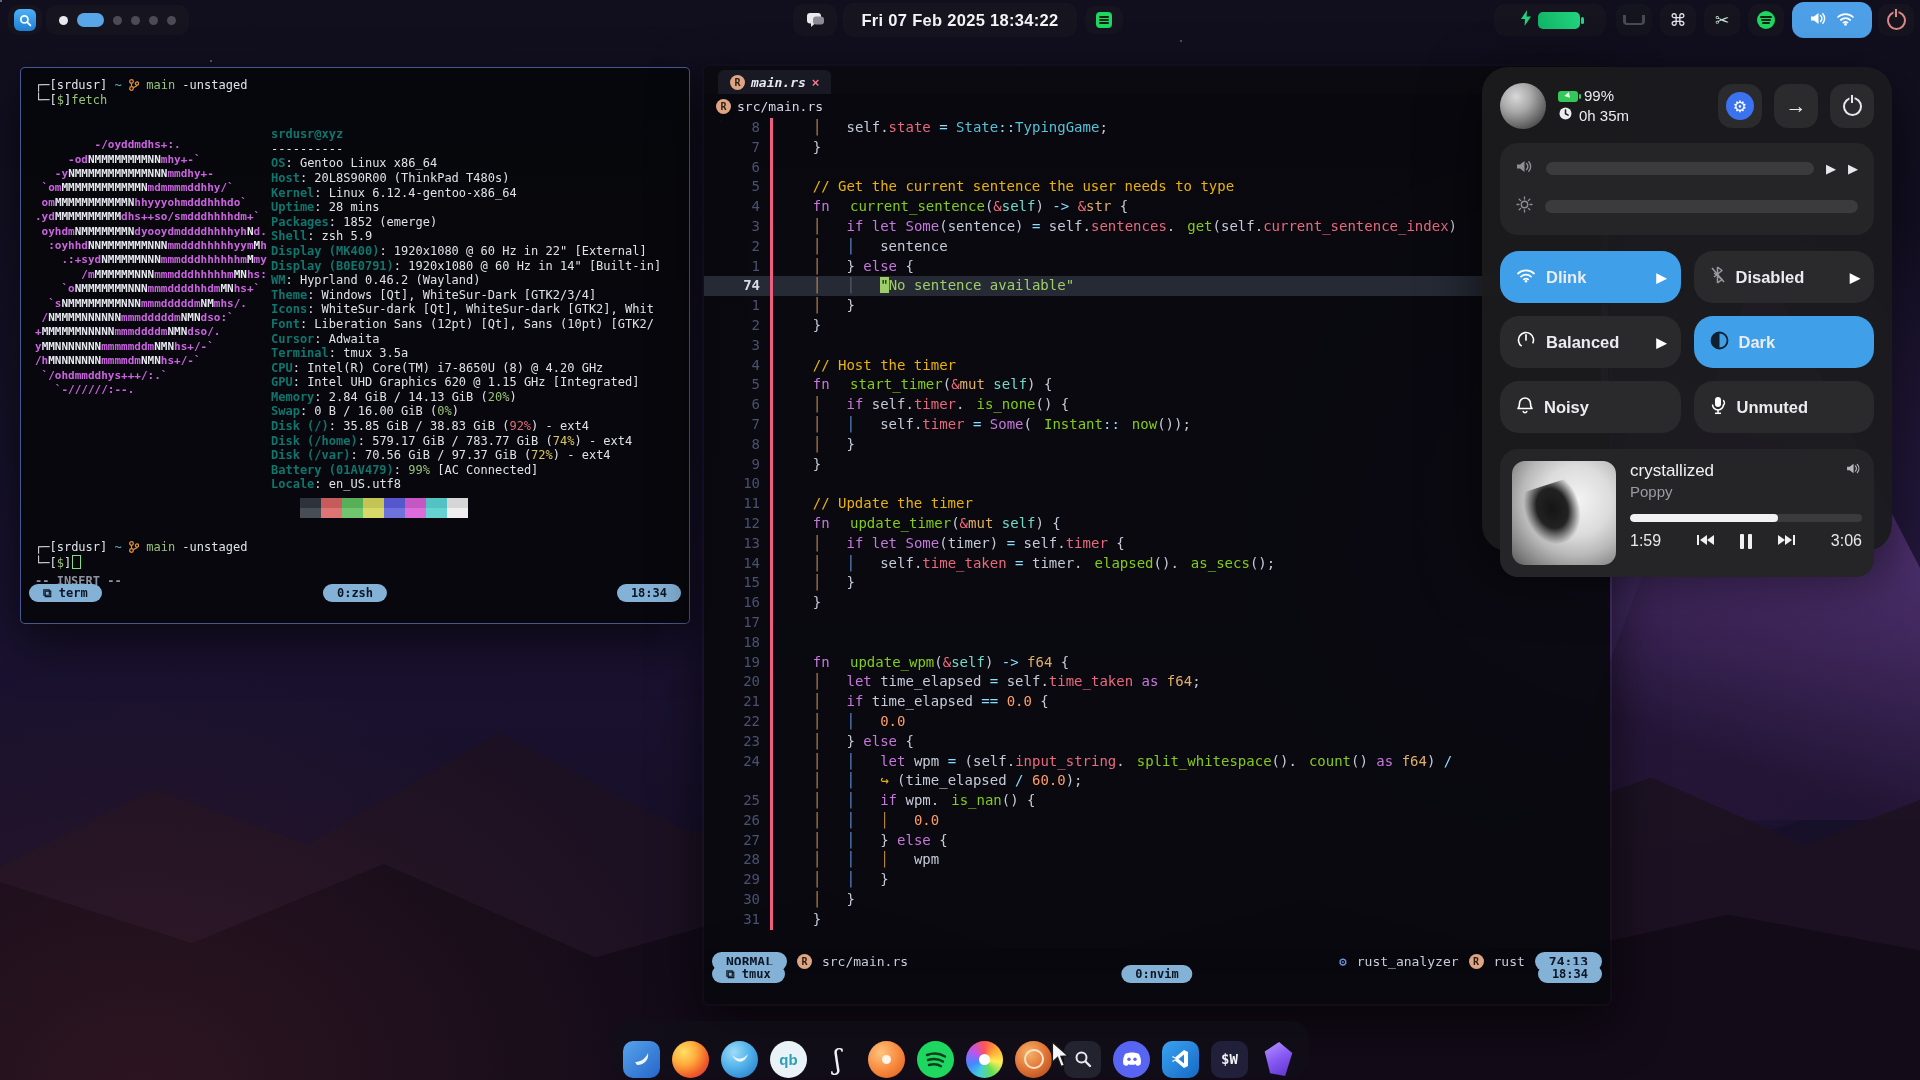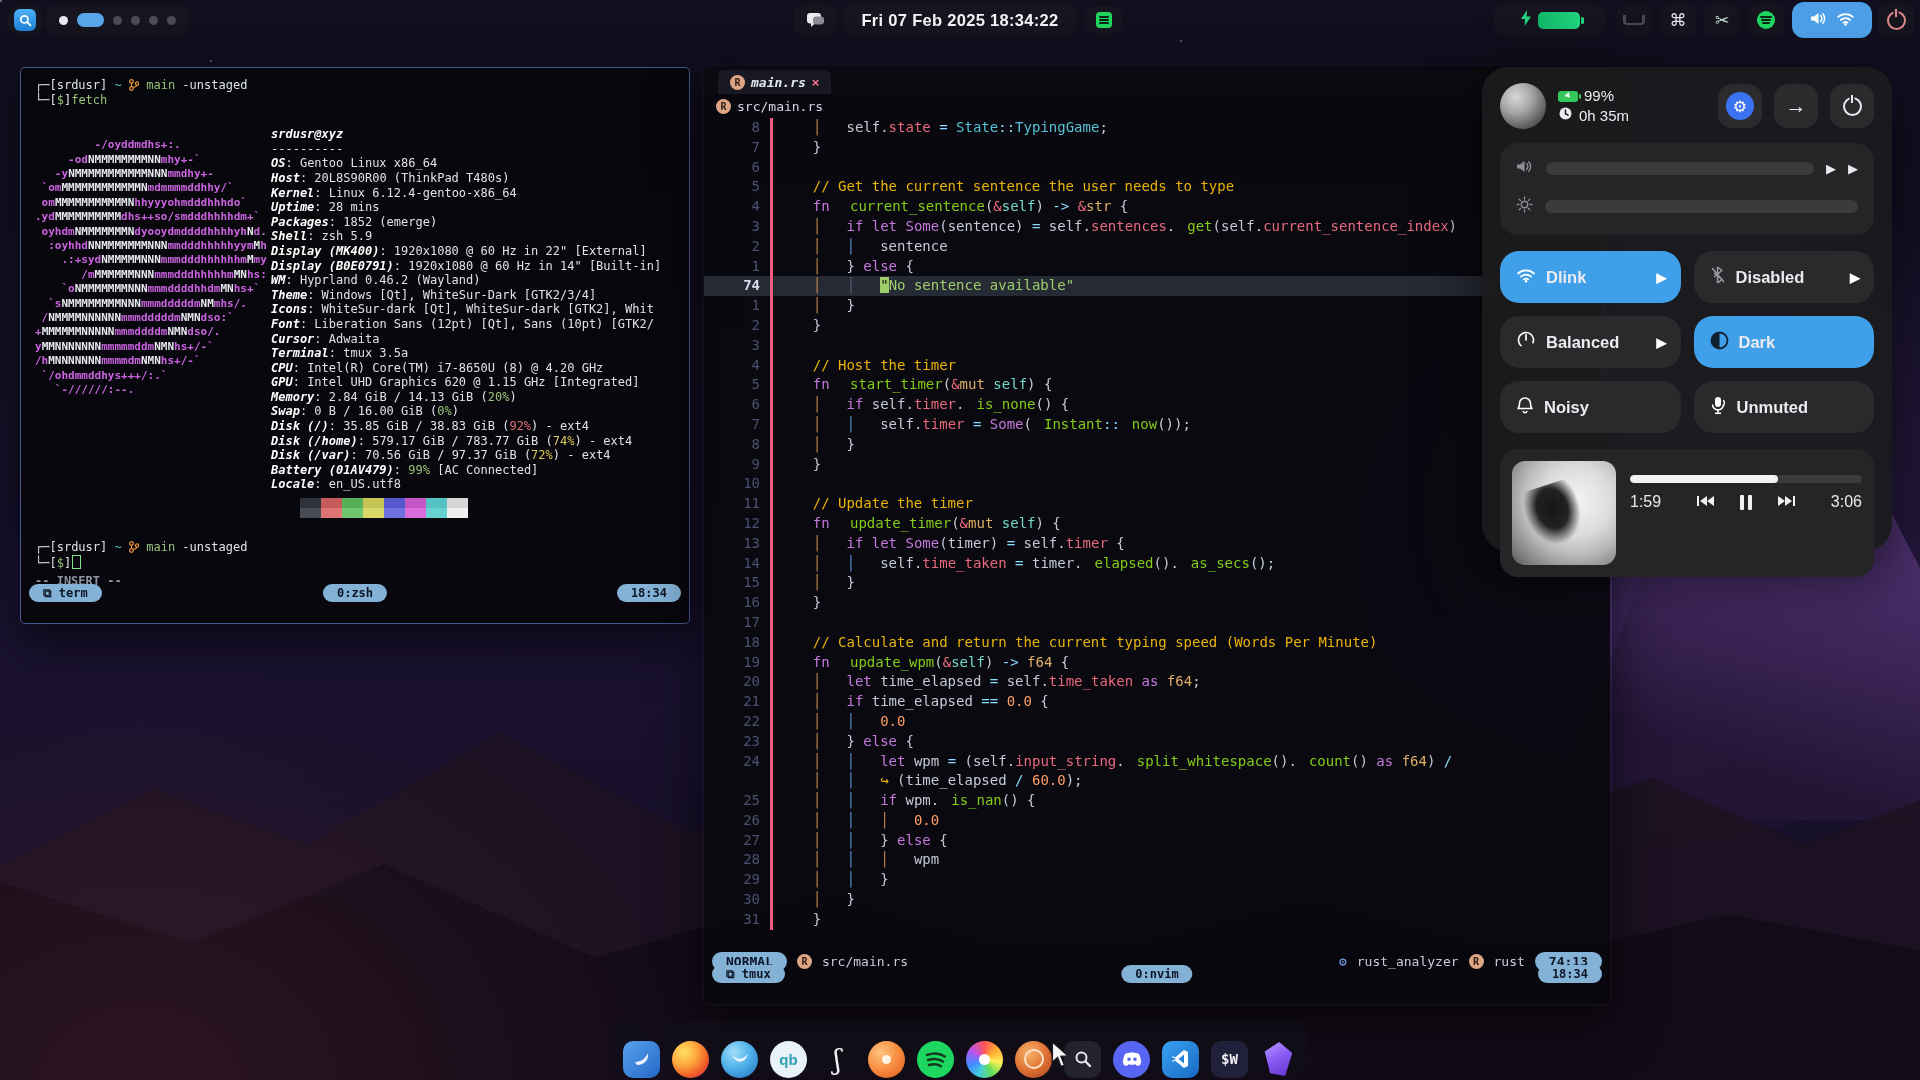--- a/index.html
+++ b/index.html
@@ -54,21 +54,21 @@
   
   .mono{font-family:"DejaVu Sans Mono","Liberation Mono",monospace;}
   .tmuxbar{position:absolute;left:8px;right:8px;bottom:17px;height:22px;}
   .tpill{position:absolute;background:#84b2d6;color:#0d1626;border-radius:11px;font:bold 12px "DejaVu Sans Mono",monospace;padding:2px 14px;white-space:nowrap;}
   .tpill.l{left:0;} .tpill.c{left:50%;transform:translateX(-50%);} .tpill.r{right:0;}
   
   #term{position:absolute;left:20px;top:67px;width:668px;height:555px;border-radius:5px;
     background:rgba(6,7,12,.95);border:1.5px solid rgba(95,115,190,.75);box-shadow:0 18px 50px rgba(0,0,0,.6);}
   #term-body{position:absolute;inset:10px 12px 30px 14px;font-size:12px;line-height:14.6px;color:#dee2e8;overflow:hidden;}
   .tc-w{color:#dee2e8;} .tc-g{color:#98c379;} .tc-cy{color:#56b6c2;}
-  .tc-L{color:#ffffff;font-weight:bold;font-style:italic;} .tc-y{color:#d8c858;} .tc-r{color:#e06c75;}
+  .tc-L{color:#0f766e;font-weight:bold;} .tc-y{color:#d8c858;} .tc-r{color:#e06c75;}
   .art-m{color:#cb63e0;font-weight:bold;} .art-w{color:#e9e9f2;font-weight:bold;}
   #fetch-flex{display:flex;margin-top:20px;}
   #term-art{font-size:11px;line-height:14.4px;white-space:pre;width:236px;flex:none;}
   #term-info{white-space:pre;flex:1;overflow:hidden;}
   .pal-row{display:flex;margin-top:6px;margin-left:4ch;}
   .pal-row + .pal-row{margin-top:0;}
   .pal-row b{width:21px;height:10px;}
   #term-bottom{position:absolute;left:14px;bottom:34px;font-size:12px;line-height:15px;}
   .cursor-box{display:inline-block;width:7px;height:12px;border:1.5px solid #7ee08a;vertical-align:-2px;margin-left:1px;}
   #insert-label{color:#8d93a0;font-weight:bold;margin-top:3px;}
@@ -317,21 +317,21 @@
             <div class="ed-row"><span class="ed-gut">8</span><span class="ed-code"><span class="ec-p">    </span><span class="ec-go">│</span><span class="ec-p">   </span><span class="ec-p">}</span></span></div>
             <div class="ed-row"><span class="ed-gut">9</span><span class="ed-code"><span class="ec-p">    </span><span class="ec-p">}</span></span></div>
             <div class="ed-row"><span class="ed-gut">10</span><span class="ed-code"></span></div>
             <div class="ed-row"><span class="ed-gut">11</span><span class="ed-code"><span class="ec-p">    </span><span class="ec-c">// Update the timer</span></span></div>
             <div class="ed-row"><span class="ed-gut">12</span><span class="ed-code"><span class="ec-p">    </span><span class="ec-k">fn</span><span class="ec-p"> </span><span class="ec-f">update_timer</span><span class="ec-p">(</span><span class="ec-r">&amp;</span><span class="ec-m">mut</span><span class="ec-p"> </span><span class="ec-sl">self</span><span class="ec-p">) {</span></span></div>
             <div class="ed-row"><span class="ed-gut">13</span><span class="ed-code"><span class="ec-p">    </span><span class="ec-go">│</span><span class="ec-p">   </span><span class="ec-k">if</span><span class="ec-p"> </span><span class="ec-k">let</span><span class="ec-p"> </span><span class="ec-k">Some</span><span class="ec-p">(</span><span class="ec-p">timer</span><span class="ec-p">) </span><span class="ec-o">=</span><span class="ec-p"> </span><span class="ec-p">self</span><span class="ec-p">.</span><span class="ec-fd">timer</span><span class="ec-p"> {</span></span></div>
             <div class="ed-row"><span class="ed-gut">14</span><span class="ed-code"><span class="ec-p">    </span><span class="ec-go">│</span><span class="ec-p">   </span><span class="ec-gb">│</span><span class="ec-p">   </span><span class="ec-p">self</span><span class="ec-p">.</span><span class="ec-fd">time_taken</span><span class="ec-p"> </span><span class="ec-o">=</span><span class="ec-p"> </span><span class="ec-p">timer</span><span class="ec-p">.</span><span class="ec-f">elapsed</span><span class="ec-p">()</span><span class="ec-p">.</span><span class="ec-f">as_secs</span><span class="ec-p">();</span></span></div>
             <div class="ed-row"><span class="ed-gut">15</span><span class="ed-code"><span class="ec-p">    </span><span class="ec-go">│</span><span class="ec-p">   </span><span class="ec-p">}</span></span></div>
             <div class="ed-row"><span class="ed-gut">16</span><span class="ed-code"><span class="ec-p">    </span><span class="ec-p">}</span></span></div>
             <div class="ed-row"><span class="ed-gut">17</span><span class="ed-code"></span></div>
-            <div class="ed-row"><span class="ed-gut">18</span><span class="ed-code"><span class="ec-p">    </span><span class="ec-c">// Calculate and return the current typing speed (Words Per Minute)</span></span></div>
+            <div class="ed-row"><span class="ed-gut">18</span><span class="ed-code"><span class="ec-p">    </span></span></div>
             <div class="ed-row"><span class="ed-gut">19</span><span class="ed-code"><span class="ec-p">    </span><span class="ec-k">fn</span><span class="ec-p"> </span><span class="ec-f">update_wpm</span><span class="ec-p">(</span><span class="ec-r">&amp;</span><span class="ec-sl">self</span><span class="ec-p">) </span><span class="ec-o">-&gt;</span><span class="ec-p"> </span><span class="ec-y">f64</span><span class="ec-p"> {</span></span></div>
             <div class="ed-row"><span class="ed-gut">20</span><span class="ed-code"><span class="ec-p">    </span><span class="ec-go">│</span><span class="ec-p">   </span><span class="ec-k">let</span><span class="ec-p"> </span><span class="ec-p">time_elapsed</span><span class="ec-p"> </span><span class="ec-o">=</span><span class="ec-p"> </span><span class="ec-p">self</span><span class="ec-p">.</span><span class="ec-fd">time_taken</span><span class="ec-p"> </span><span class="ec-k">as</span><span class="ec-p"> </span><span class="ec-y">f64</span><span class="ec-p">;</span></span></div>
             <div class="ed-row"><span class="ed-gut">21</span><span class="ed-code"><span class="ec-p">    </span><span class="ec-go">│</span><span class="ec-p">   </span><span class="ec-k">if</span><span class="ec-p"> </span><span class="ec-p">time_elapsed</span><span class="ec-p"> </span><span class="ec-o">==</span><span class="ec-p"> </span><span class="ec-n">0.0</span><span class="ec-p"> {</span></span></div>
             <div class="ed-row"><span class="ed-gut">22</span><span class="ed-code"><span class="ec-p">    </span><span class="ec-go">│</span><span class="ec-p">   </span><span class="ec-gb">│</span><span class="ec-p">   </span><span class="ec-n">0.0</span></span></div>
             <div class="ed-row"><span class="ed-gut">23</span><span class="ed-code"><span class="ec-p">    </span><span class="ec-go">│</span><span class="ec-p">   </span><span class="ec-p">} </span><span class="ec-k">else</span><span class="ec-p"> {</span></span></div>
             <div class="ed-row"><span class="ed-gut">24</span><span class="ed-code"><span class="ec-p">    </span><span class="ec-go">│</span><span class="ec-p">   </span><span class="ec-gb">│</span><span class="ec-p">   </span><span class="ec-k">let</span><span class="ec-p"> </span><span class="ec-p">wpm</span><span class="ec-p"> </span><span class="ec-o">=</span><span class="ec-p"> </span><span class="ec-p">(</span><span class="ec-p">self</span><span class="ec-p">.</span><span class="ec-fd">input_string</span><span class="ec-p">.</span><span class="ec-f">split_whitespace</span><span class="ec-p">()</span><span class="ec-p">.</span><span class="ec-f">count</span><span class="ec-p">()</span><span class="ec-p"> </span><span class="ec-k">as</span><span class="ec-p"> </span><span class="ec-y">f64</span><span class="ec-p">) </span><span class="ec-o">/</span></span></div>
             <div class="ed-row"><span class="ed-gut"></span><span class="ed-code"><span class="ec-p">    </span><span class="ec-go">│</span><span class="ec-p">   </span><span class="ec-gb">│</span><span class="ec-p">   </span><span class="ec-c">↪ </span><span class="ec-p">(</span><span class="ec-p">time_elapsed</span><span class="ec-p"> </span><span class="ec-o">/</span><span class="ec-p"> </span><span class="ec-n">60.0</span><span class="ec-p">);</span></span></div>
             <div class="ed-row"><span class="ed-gut">25</span><span class="ed-code"><span class="ec-p">    </span><span class="ec-go">│</span><span class="ec-p">   </span><span class="ec-gb">│</span><span class="ec-p">   </span><span class="ec-k">if</span><span class="ec-p"> </span><span class="ec-p">wpm</span><span class="ec-p">.</span><span class="ec-f">is_nan</span><span class="ec-p">() {</span></span></div>
             <div class="ed-row"><span class="ed-gut">26</span><span class="ed-code"><span class="ec-p">    </span><span class="ec-go">│</span><span class="ec-p">   </span><span class="ec-gb">│</span><span class="ec-p">   </span><span class="ec-go">│</span><span class="ec-p">   </span><span class="ec-n">0.0</span></span></div>
             <div class="ed-row"><span class="ed-gut">27</span><span class="ed-code"><span class="ec-p">    </span><span class="ec-go">│</span><span class="ec-p">   </span><span class="ec-gb">│</span><span class="ec-p">   </span><span class="ec-p">} </span><span class="ec-k">else</span><span class="ec-p"> {</span></span></div>
@@ -477,20 +477,32 @@
               <line x1="5" y1="17.3" x2="11" y2="17.3" stroke="#fff" stroke-width="1.5"></line>
               <path d="M13.5 4.5 a4 4 0 0 1 0 5" stroke="#fff" stroke-width="1.3" fill="none" stroke-linecap="round"></path>
             </svg></span>
         <span>Unmuted</span>
       </div>
     </div>
 
     <div id="player">
       <span id="album"></span>
       <div id="player-right">
+        <div id="ptitle-row">
+          <div>
+            <div id="ptitle">crystallized</div>
+            <div id="partist">Poppy</div>
+          </div>
+          <span id="pspk">
+            <svg width="16" height="13" viewBox="0 0 18 15">
+                <path d="M1 5.5 h3 L8.5 2 v11 L4 9.5 H1Z" fill="#cfcfd4"></path>
+                <path d="M10.5 4.5 a4 4 0 0 1 0 6 M12.8 2.8 a7 7 0 0 1 0 9.4" stroke="#cfcfd4" stroke-width="1.4" fill="none" stroke-linecap="round"></path>
+              </svg>
+          </span>
+        </div>
         <div id="pprog">
             <span class="pf" style="width: 64%; display: block;"></span>
           </div>
         <div id="pctl">
           <span>1:59</span>
           <span class="mid">
             <span><svg width="17" height="12" viewBox="0 0 17 12">
                   <rect x="0" y="1" width="2" height="10" fill="#f0f0f2"></rect>
                   <path d="M10 1 L3 6 l7 5Z" fill="#f0f0f2"></path>
                   <path d="M17 1 L10 6 l7 5Z" fill="#f0f0f2"></path>

